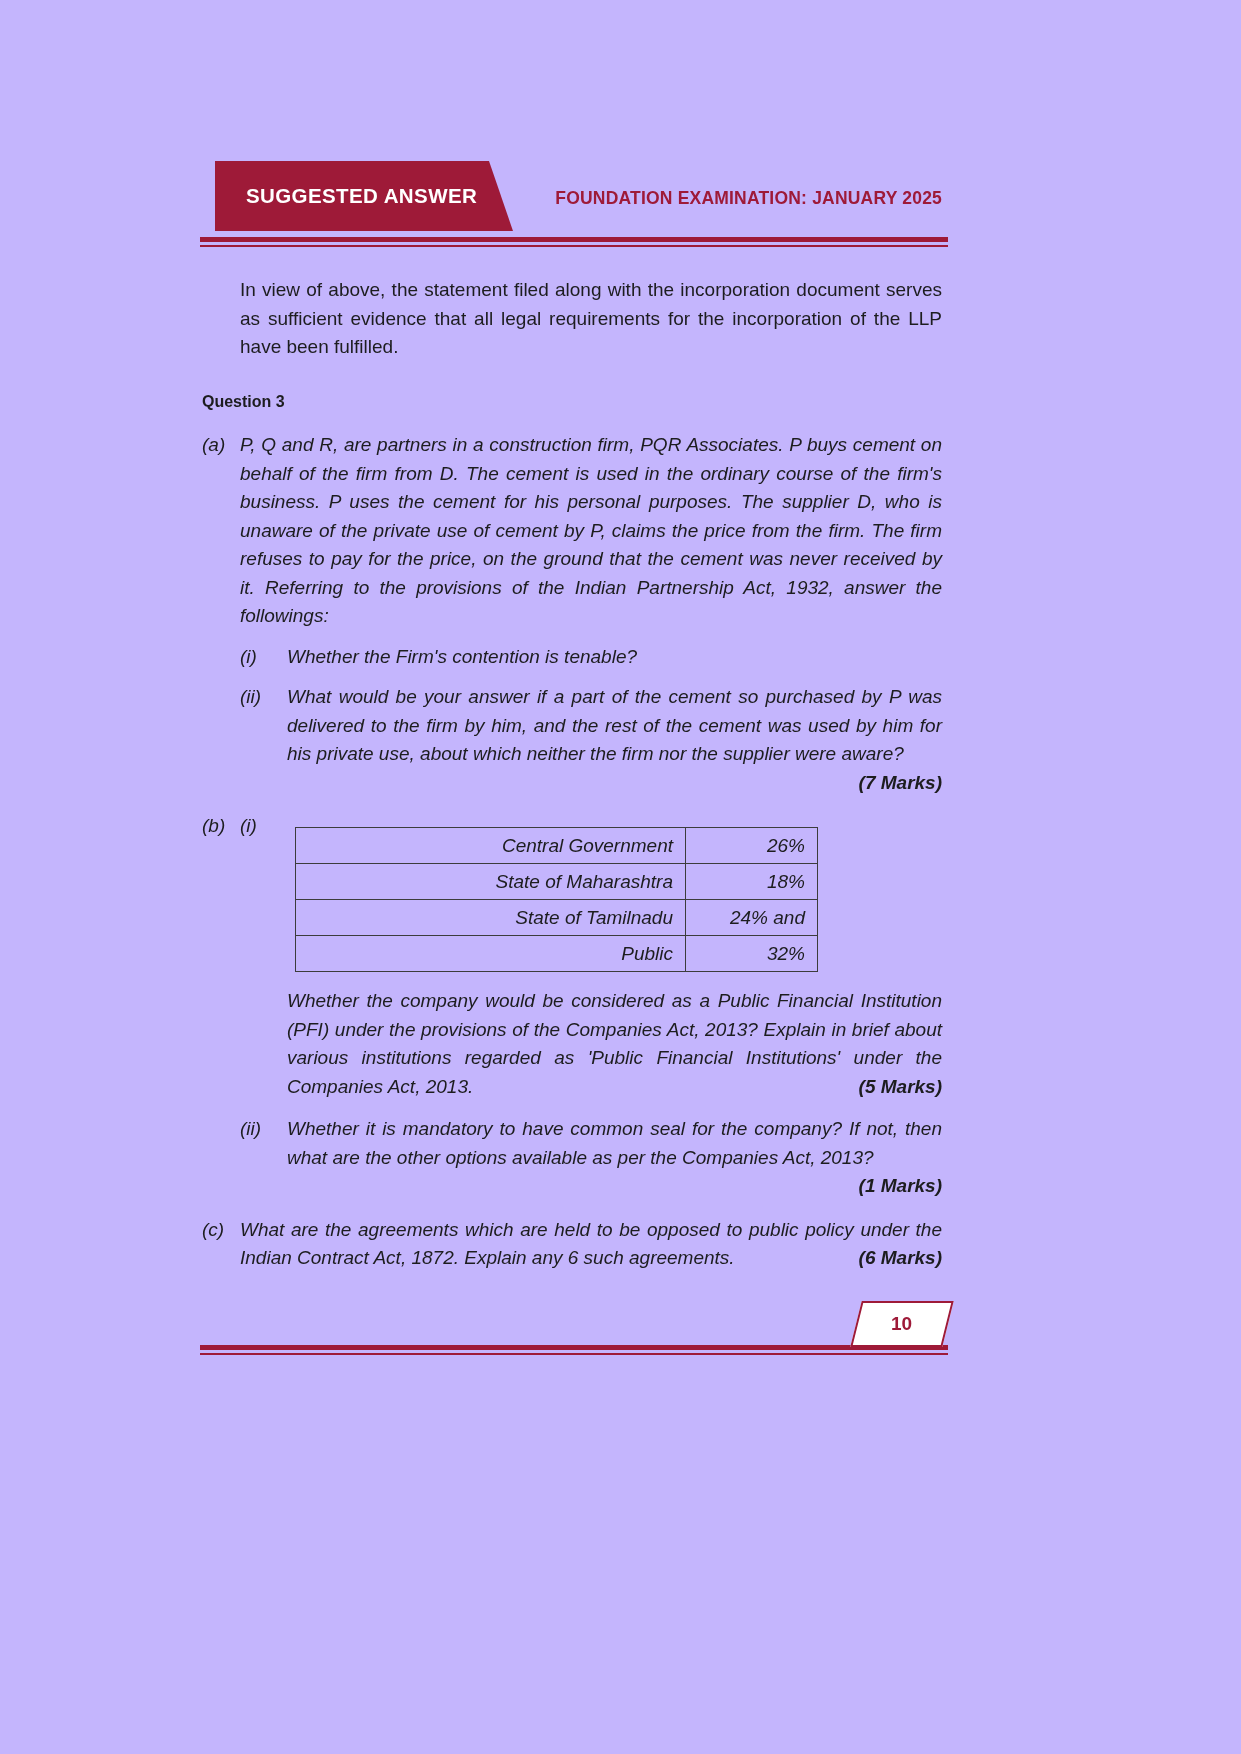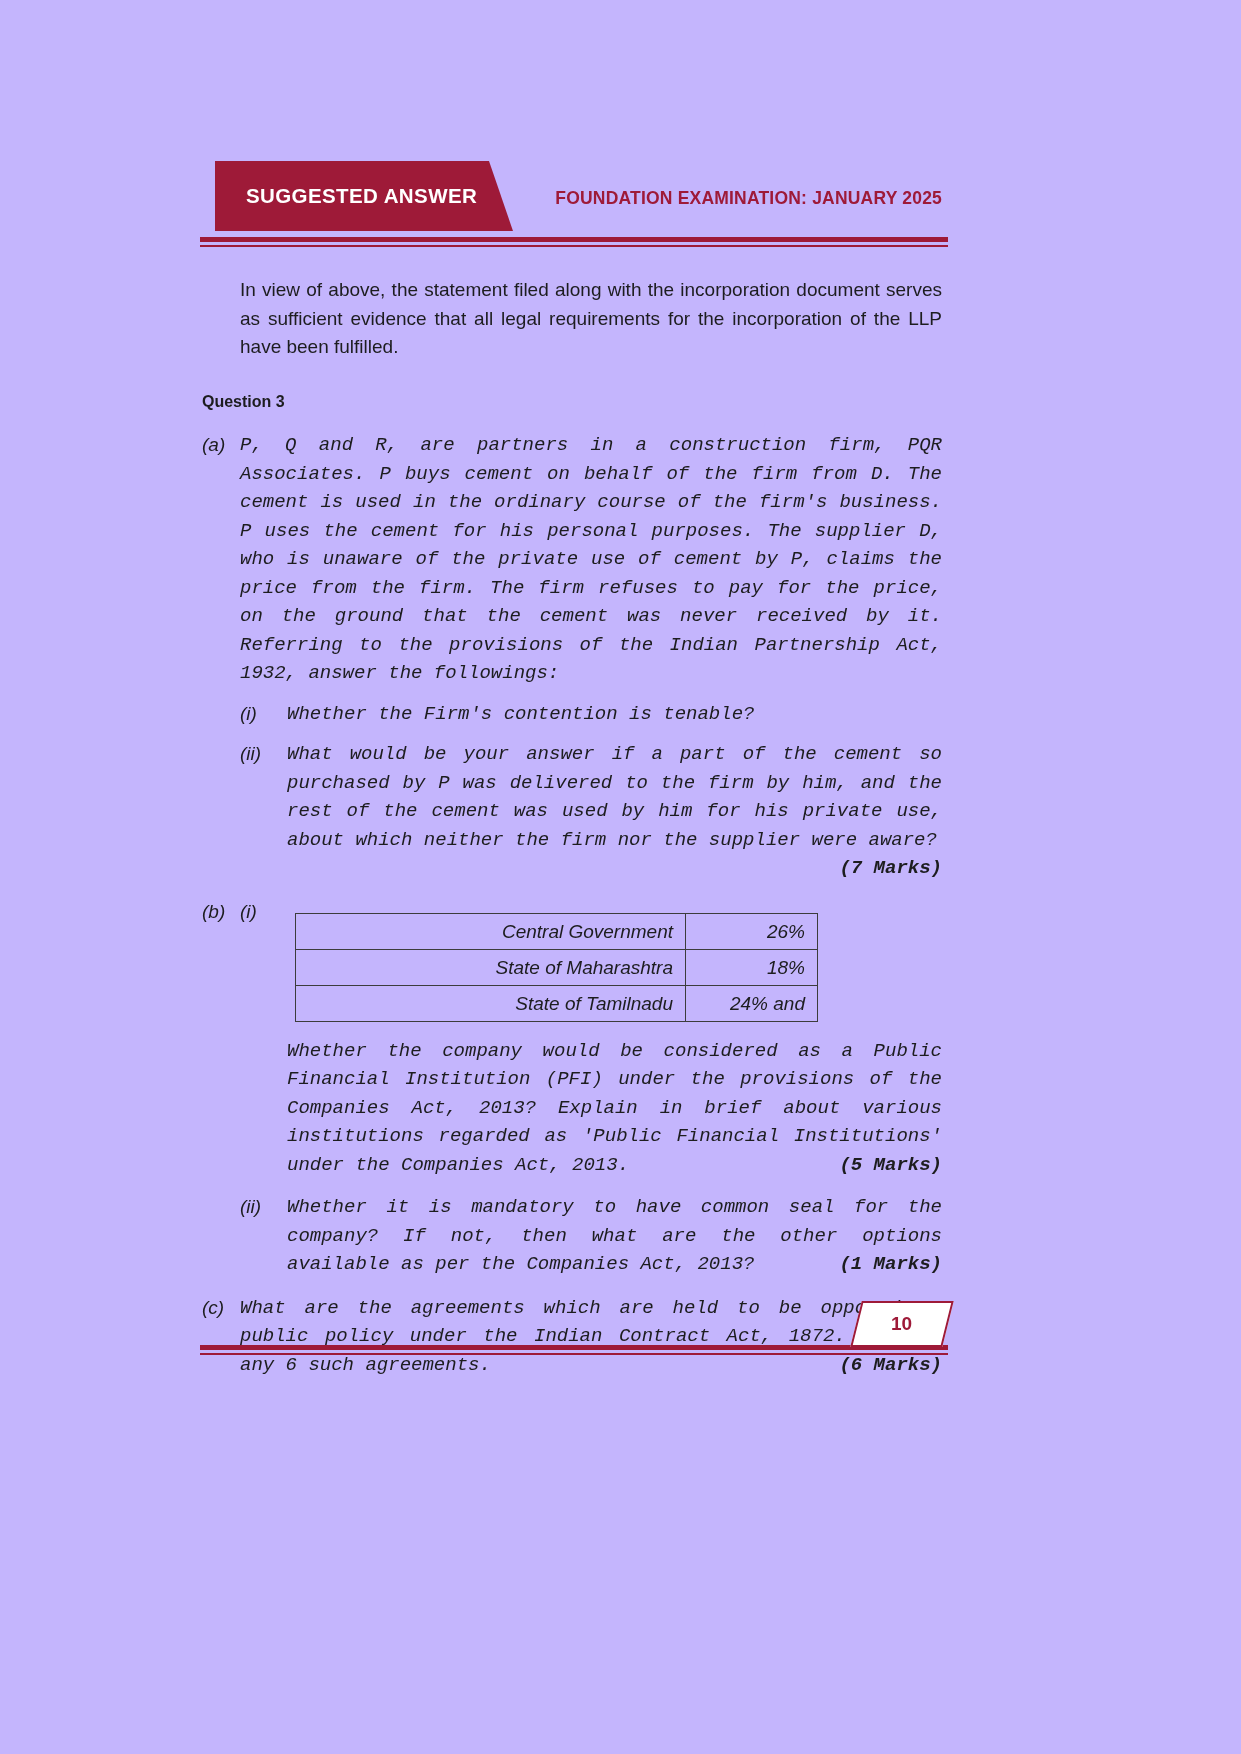--- a/index.html
+++ b/index.html
@@ -58,21 +58,21 @@
 
   .part { display: flex; margin-top: 15px; font-style: italic; }
   .part-label { flex: none; width: 38px; }
   .part-content { flex: 1; min-width: 0; }
 
   .sub { display: flex; margin-top: 12px; }
   .sub:first-child { margin-top: 0; }
   .sub-label { flex: none; width: 47px; }
   .sub-content { flex: 1; min-width: 0; }
 
-  .jtext { text-align: justify; font-family: Liberation Mono, monospace; }
+  .jtext { text-align: justify; }
   .marks { float: right; font-weight: 700; }
 
   table.shareholders {
     border-collapse: collapse;
     margin: 15px 0 4px 8px;
     font-style: italic;
   }
   .shareholders td {
     border: 1.5px solid #3c3c3c;
     padding: 3px 12px;
@@ -158,20 +158,24 @@
                   <td class="holder">Central Government</td>
                   <td class="share">26%</td>
                 </tr>
                 <tr>
                   <td class="holder">State of Maharashtra</td>
                   <td class="share">18%</td>
                 </tr>
                 <tr>
                   <td class="holder">State of Tamilnadu</td>
                   <td class="share">24% and</td>
+                </tr>
+                <tr>
+                  <td class="holder">Public</td>
+                  <td class="share">32%</td>
                 </tr>
               </tbody>
             </table>
 
             <p class="jtext after-table">
               <span>Whether the company would be considered as a Public Financial Institution (PFI) under the provisions of the Companies Act, 2013? Explain in brief about various institutions regarded as 'Public Financial Institutions' under the Companies Act, 2013.</span>
               <span class="marks">(5 Marks)</span>
             </p>
           </div>
         </div>

